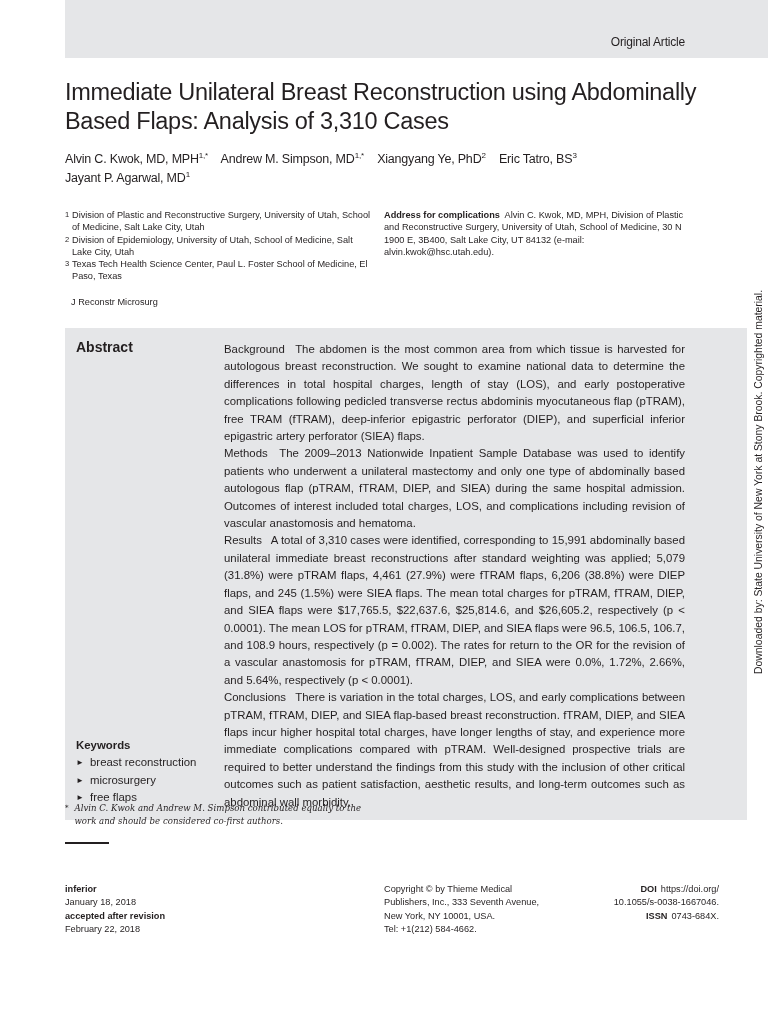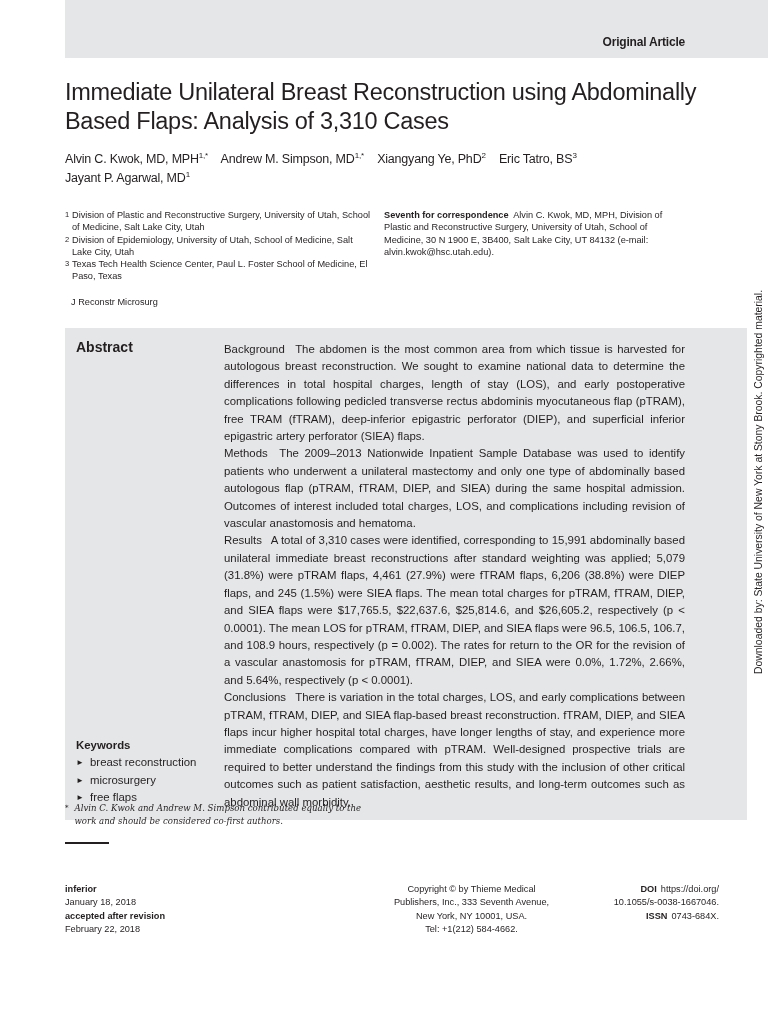--- a/index.html
+++ b/index.html
@@ -5,21 +5,21 @@
     * { box-sizing: border-box; margin: 0; padding: 0; }
     html, body { width: 768px; height: 1024px; background: #ffffff; overflow: hidden; }
     body { position: relative; font-family: "Liberation Sans", sans-serif; color: #231f20; }
 
     .header-band {
       position: absolute; left: 65px; top: 0; width: 703px; height: 58px;
       background: #e5e6e8;
     }
     .article-type {
       position: absolute; right: 83px; top: 35px;
-      font-size: 12px; font-weight: bold; color: #231f20; letter-spacing: -0.2px; padding-left: 17px;
+      font-size: 12px; font-weight: normal; color: #231f20; letter-spacing: -0.2px; padding-left: 17px;
     }
 
     .title {
       position: absolute; left: 65px; top: 78px; width: 640px;
       font-size: 23.5px; line-height: 29px; font-weight: normal; color: #231f20;
       letter-spacing: -0.3px;
     }
 
     .authors {
       position: absolute; left: 65px; top: 150px; width: 640px;
@@ -92,21 +92,21 @@
     .footnote .fn-text { display: inline-block; width: 300px; vertical-align: top; }
 
     .dates {
       position: absolute; left: 65px; top: 883px; width: 200px;
       font-size: 9.2px; line-height: 13.4px; color: #231f20;
     }
     .dates .label { font-weight: bold; }
 
     .copyright {
       position: absolute; left: 384px; top: 883px; width: 175px;
-      font-size: 9.2px; line-height: 13.4px; color: #231f20; text-align: center;
+      font-size: 9.2px; line-height: 13.4px; color: #231f20;
     }
     .doi {
       position: absolute; left: 569px; top: 883px; width: 150px;
       font-size: 9.2px; line-height: 13.4px; color: #231f20; text-align: right;
     }
     .doi b { font-weight: bold; margin-right: 4px; }
   </style>
 </head>
 <body>
 
@@ -135,21 +135,21 @@
     <span>Division of Epidemiology, University of Utah, School of Medicine, Salt Lake City, Utah</span>
   </div>
   <div class="aff">
     <span class="num">3</span>
     <span>Texas Tech Health Science Center, Paul L. Foster School of Medicine, El Paso, Texas</span>
   </div>
 </div>
 <div class="journal">J Reconstr Microsurg</div>
 
 <div class="correspondence">
-  <b>Seventh for correspondence</b>&nbsp;
+  <b>Address for complications</b>&nbsp;
   <span>Alvin C. Kwok, MD, MPH, Division of Plastic and Reconstructive Surgery, University of Utah, School of Medicine, 30 N 1900 E, 3B400, Salt Lake City, UT 84132 (e-mail: alvin.kwok@hsc.utah.edu).</span>
 </div>
 
 <div class="abstract-box"></div>
 <div class="abstract-heading">Abstract</div>
 
 <div class="abstract-body">
   <p><span class="sec-label">Background</span> <span>The abdomen is the most common area from which tissue is harvested for autologous breast reconstruction. We sought to examine national data to deter­mine the differences in total hospital charges, length of stay (LOS), and early post­operative complications following pedicled transverse rectus abdominis myocutaneous flap (pTRAM), free TRAM (fTRAM), deep-inferior epigastric perforator (DIEP), and superficial inferior epigastric artery perforator (SIEA) flaps.</span></p>
   <p><span class="sec-label">Methods</span> <span>The 2009–2013 Nationwide Inpatient Sample Database was used to identify patients who underwent a unilateral mastectomy and only one type of abdominally based autologous flap (pTRAM, fTRAM, DIEP, and SIEA) during the same hospital admission. Outcomes of interest included total charges, LOS, and complications including revision of vascular anastomosis and hematoma.</span></p>
   <p><span class="sec-label">Results</span> <span>A total of 3,310 cases were identified, corresponding to 15,991 abdominally based unilateral immediate breast reconstructions after standard weighting was applied; 5,079 (31.8%) were pTRAM flaps, 4,461 (27.9%) were fTRAM flaps, 6,206 (38.8%) were DIEP flaps, and 245 (1.5%) were SIEA flaps. The mean total charges for pTRAM, fTRAM, DIEP, and SIEA flaps were $17,765.5, $22,637.6, $25,814.6, and $26,605.2, respectively (p &lt; 0.0001). The mean LOS for pTRAM, fTRAM, DIEP, and SIEA flaps were 96.5, 106.5, 106.7, and 108.9 hours, respectively (p = 0.002). The rates for return to the OR for the revision of a vascular anastomosis for pTRAM, fTRAM, DIEP, and SIEA were 0.0%, 1.72%, 2.66%, and 5.64%, respectively (p &lt; 0.0001).</span></p>

